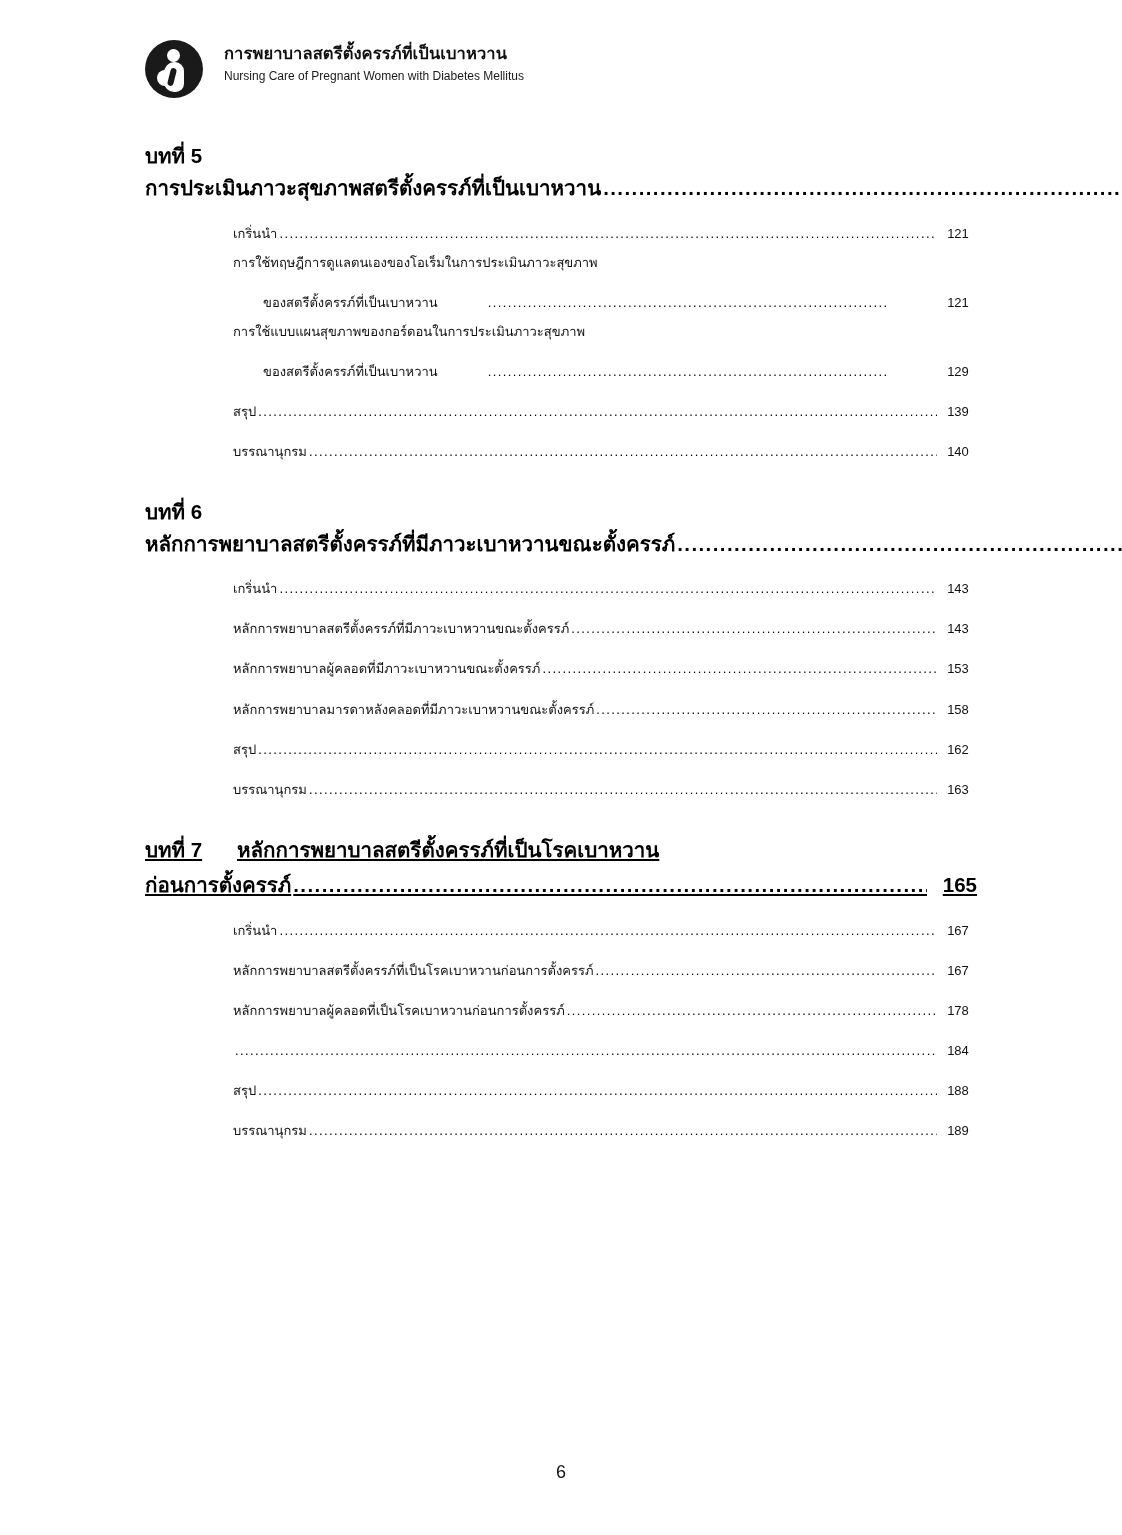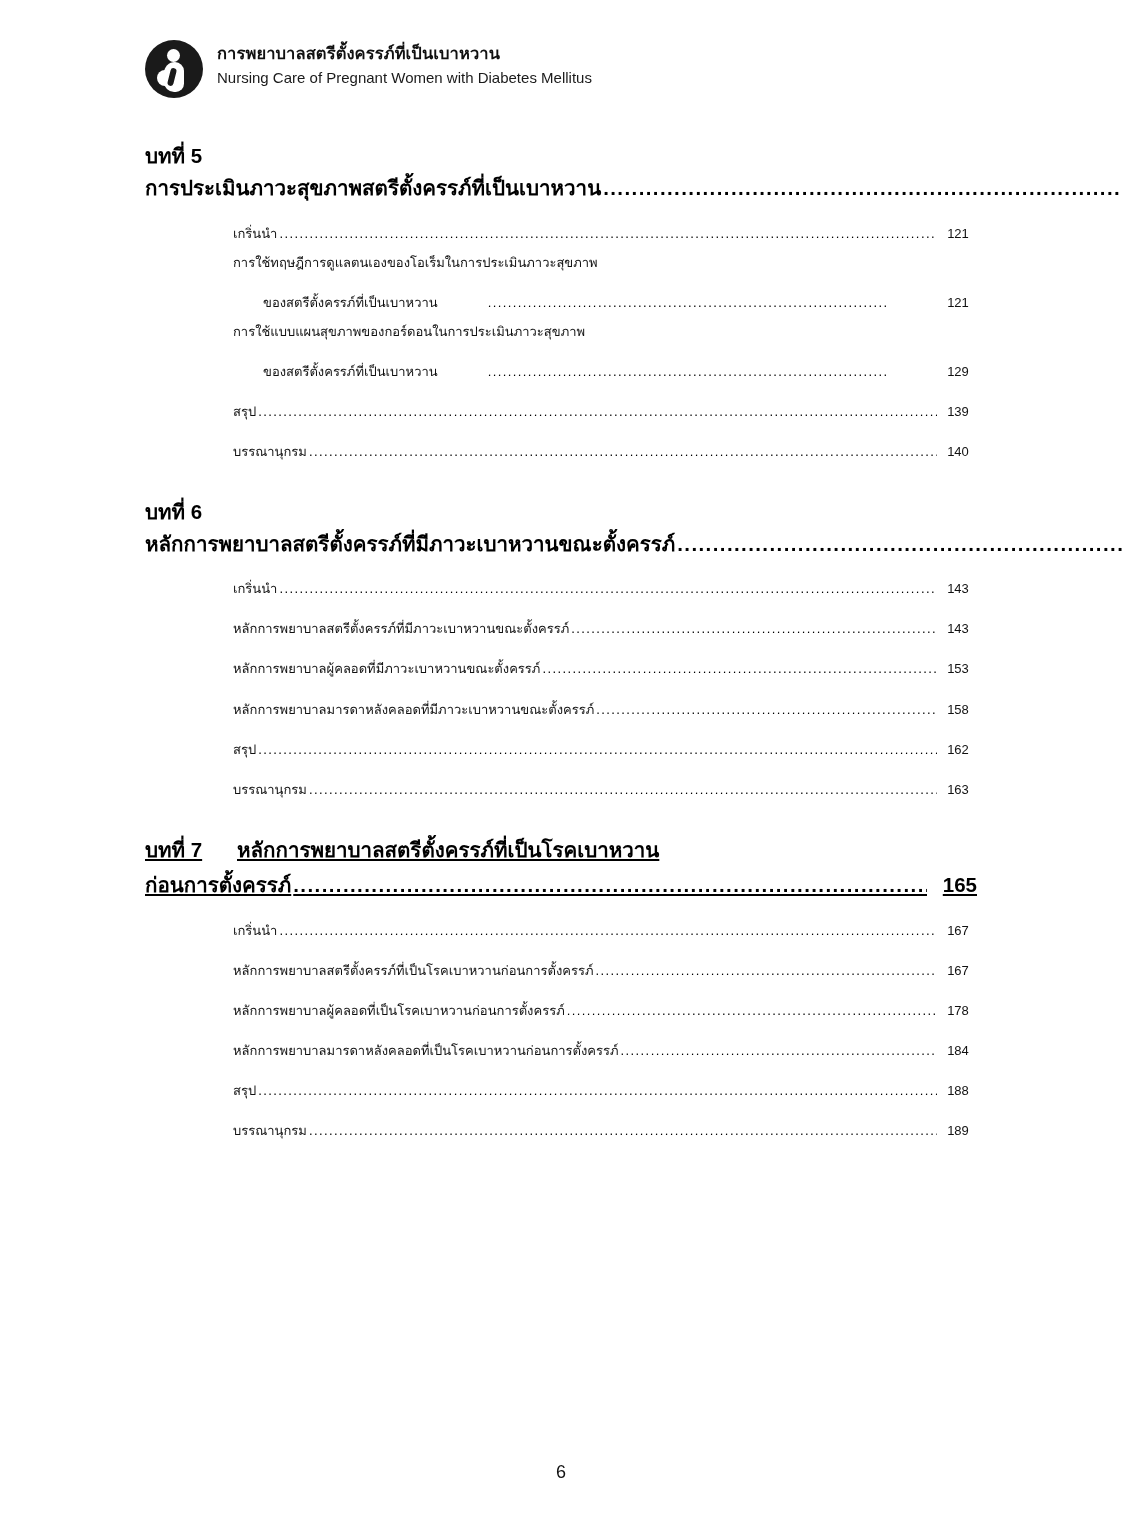--- a/index.html
+++ b/index.html
@@ -67,32 +67,32 @@
     position: absolute;
     width: 6px;
     height: 18px;
     background: #1a1a1a;
     border-radius: 4px;
     left: 24px;
     top: 28px;
     transform: rotate(14deg);
   }
   .header-text {
-    margin-left: 14px;
+    margin-left: 21px;
     padding-top: 4px;
   }
   .header-title-th {
     font-size: 16.5px;
     font-weight: bold;
     letter-spacing: 0.1px;
     line-height: 1.35;
     color: #111111;
   }
   .header-title-en {
-    font-size: 15px;
+    font-size: 12px;
     line-height: 1.5;
     color: #1a1a1a;
     margin-top: 3px;
   }
 
   
   .toc {
     position: absolute;
     top: 140px;
     left: 145px;
@@ -326,21 +326,20 @@
       <span class="entry-title">หลักการพยาบาลสตรีตั้งครรภ์ที่เป็นโรคเบาหวานก่อนการตั้งครรภ์</span>
       <span class="dots">................................................................................................................................................................</span>
       <span class="entry-page">167</span>
     </div>
     <div class="entry">
       <span class="entry-title">หลักการพยาบาลผู้คลอดที่เป็นโรคเบาหวานก่อนการตั้งครรภ์</span>
       <span class="dots">................................................................................................................................................................</span>
       <span class="entry-page">178</span>
     </div>
     <div class="entry">
-      <span class="entry-title">หลักการพยาบาลมารดาหลังคลอดที่เป็นโรคเบาหวานก่อนการตั้งครรภ์</span>
       <span class="dots">................................................................................................................................................................</span>
       <span class="entry-page">184</span>
     </div>
     <div class="entry">
       <span class="entry-title">สรุป</span>
       <span class="dots">................................................................................................................................................................</span>
       <span class="entry-page">188</span>
     </div>
     <div class="entry">
       <span class="entry-title">บรรณานุกรม</span>

